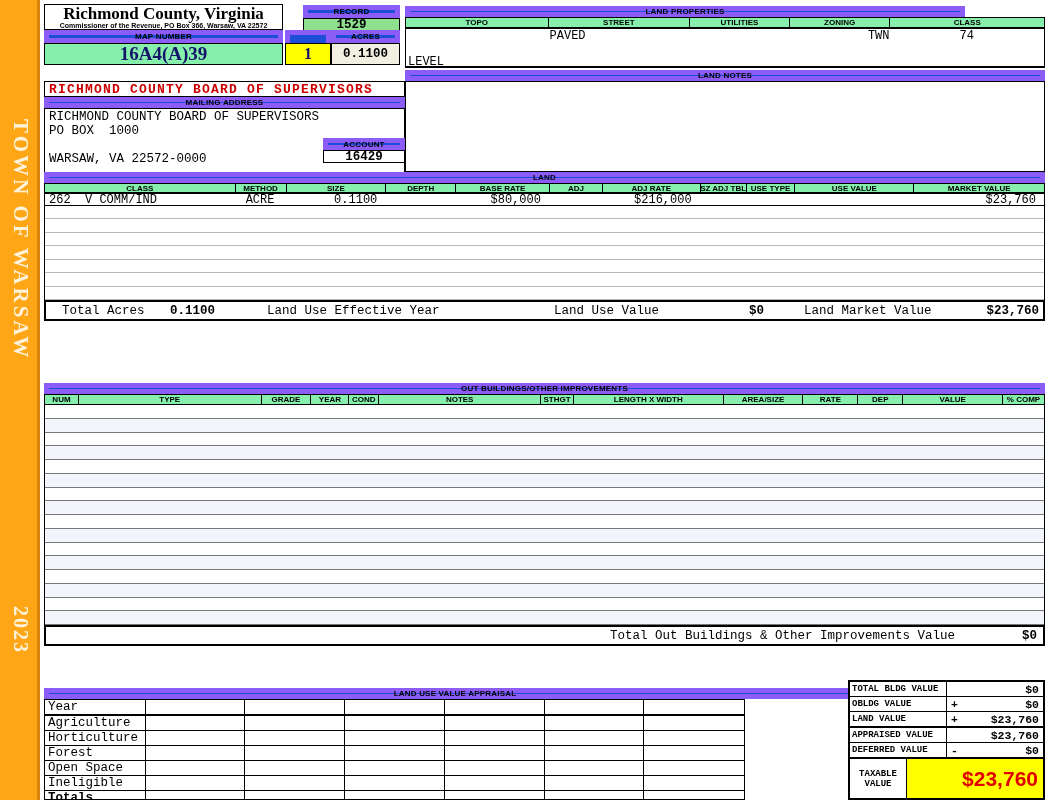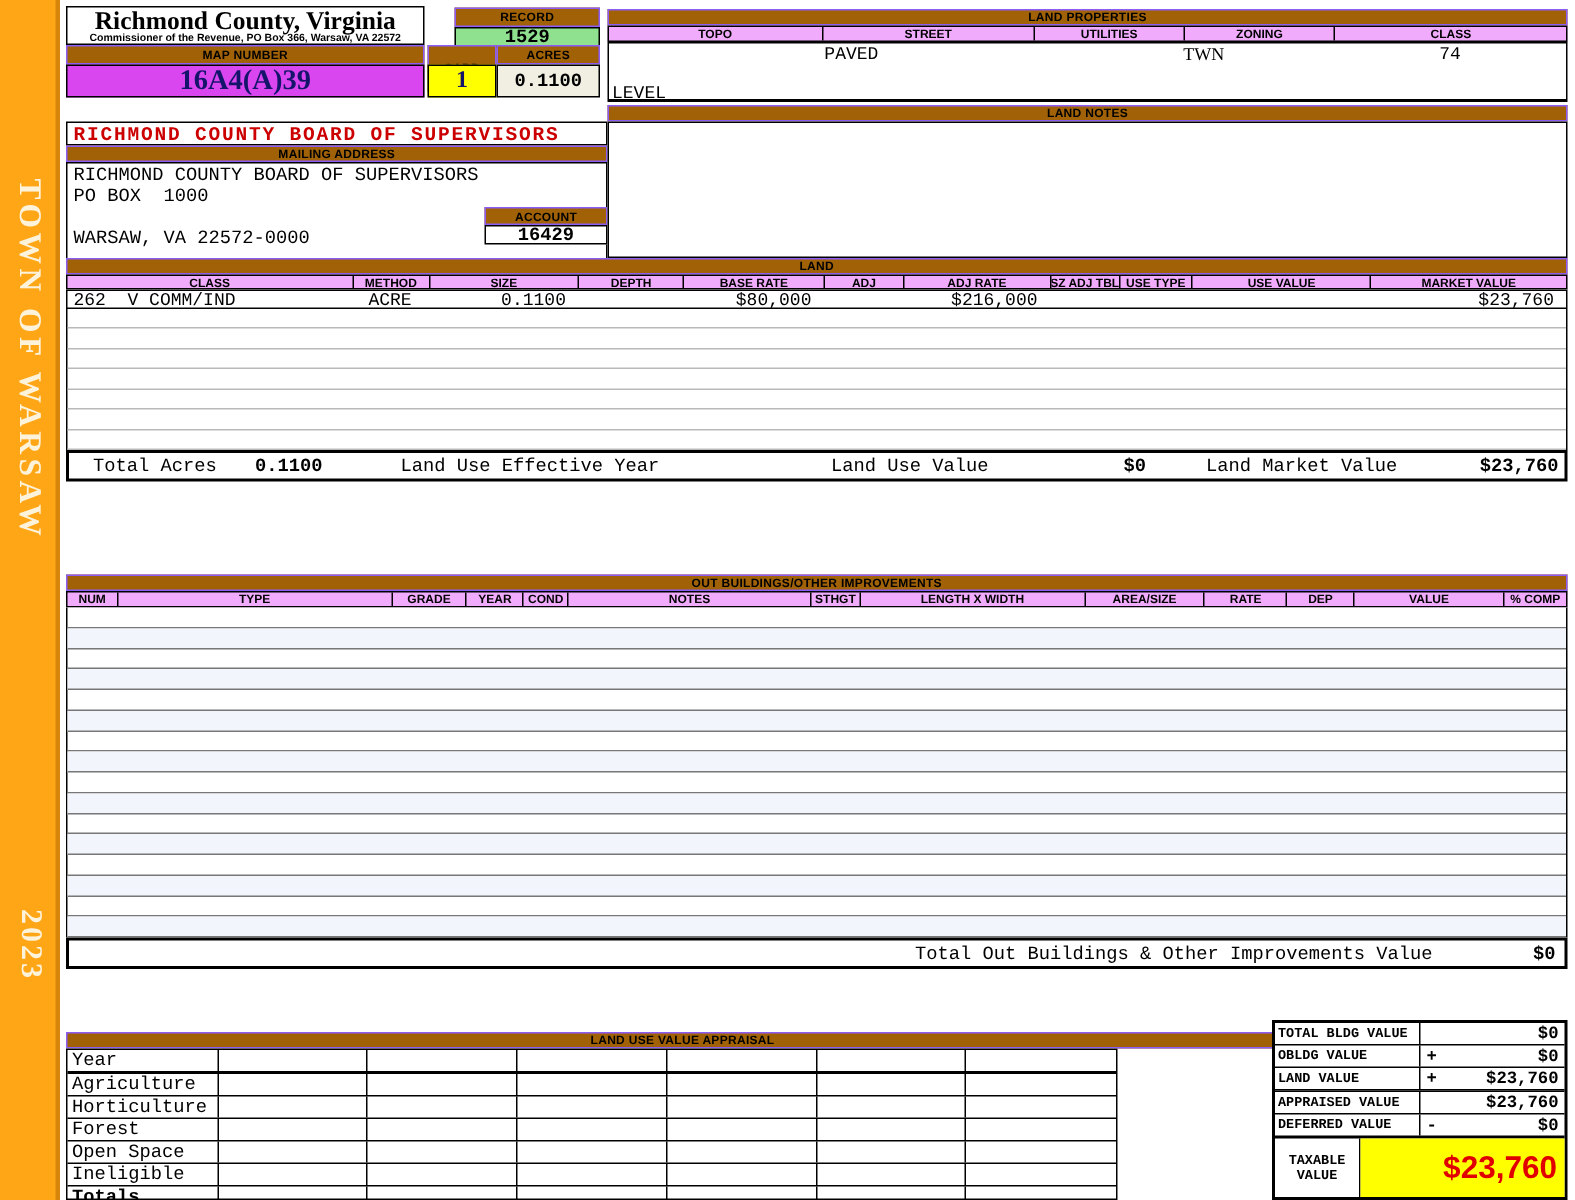--- a/index.html
+++ b/index.html
@@ -8,33 +8,33 @@
     font-family:"Liberation Sans","DejaVu Sans",sans-serif;overflow:hidden;
   }
   .b{position:absolute;box-sizing:border-box;}
   
   .sidebar{left:0;top:0;width:40px;height:800px;background:#ffa617;border-right:3px solid #d8860b;}
   .vtext{position:absolute;left:0;width:40px;display:flex;align-items:center;justify-content:center;
     writing-mode:vertical-rl;color:#fdf3da;font-family:"Liberation Serif","DejaVu Serif",serif;font-weight:bold;}
   .v-title{top:80px;height:320px;font-size:21px;letter-spacing:3px;}
   .v-year{top:590px;height:80px;font-size:20px;letter-spacing:2px;}
   
-  .bar{background:#a16207;border:1px solid #8b5cf6;display:flex;align-items:center;justify-content:center;
+  .bar{background:#1d4ed8;border:5px solid #8b5cf6;display:flex;align-items:center;justify-content:center;
     font-size:8px;font-weight:bold;letter-spacing:.2px;}
   .box{border:1px solid #000;background:#fff;}
   .mono{font-family:"Liberation Mono","DejaVu Sans Mono",monospace;}
-  .hrow{display:flex;border:1px solid #000;background:#f0abfc;}
+  .hrow{display:flex;border:1px solid #000;background:#86efac;}
   .hrow>div{display:flex;align-items:center;justify-content:center;font-size:8px;font-weight:bold;
     border-left:1px solid #000;box-sizing:border-box;overflow:hidden;white-space:nowrap;}
   .hrow>div:first-child{border-left:none;}
   
   .county{display:flex;flex-direction:column;align-items:center;justify-content:center;}
   .county-title{font-family:"Liberation Serif","DejaVu Serif",serif;font-weight:bold;font-size:17px;line-height:17px;}
   .county-sub{font-size:7px;font-weight:bold;line-height:8px;}
-  .bigmap{background:#d946ef;border:1px solid #000;display:flex;align-items:center;justify-content:center;
+  .bigmap{background:#86efac;border:1px solid #000;display:flex;align-items:center;justify-content:center;
     font-family:"Liberation Serif","DejaVu Serif",serif;font-weight:bold;font-size:19px;color:#14146a;}
   .cardval{background:#ffff00;border:1px solid #000;display:flex;align-items:center;justify-content:center;
     font-family:"Liberation Serif","DejaVu Serif",serif;font-weight:bold;font-size:16px;color:#14146a;}
   .acresval{background:#f0efe2;border:1px solid #000;display:flex;align-items:center;justify-content:center;
     font-family:"Liberation Mono","DejaVu Sans Mono",monospace;font-weight:bold;font-size:12.5px;}
   .recordval{background:#8fe08f;border:1px solid #000;display:flex;align-items:center;justify-content:center;
     font-family:"Liberation Mono","DejaVu Sans Mono",monospace;font-weight:bold;font-size:12.5px;}
   
   .lp-cols>*:nth-child(1){width:142px}.lp-cols>*:nth-child(2){width:142px}.lp-cols>*:nth-child(3){width:100px}
   .lp-cols>*:nth-child(4){width:101px}.lp-cols>*:nth-child(5){width:155px}
@@ -111,37 +111,37 @@
 <div class="b bar" style="left:303px;top:5px;width:97px;height:13px;">RECORD</div>
 <div class="b recordval" style="left:303px;top:18px;width:97px;height:14px;">1529</div>
 
 <div class="b bar" style="left:44px;top:30px;width:239px;height:13px;">MAP NUMBER</div>
 <div class="b bigmap" style="left:44px;top:43px;width:239px;height:22px;">16A4(A)39</div>
 <div class="b bar" style="left:285px;top:30px;width:46px;height:31px;">CARD</div>
 <div class="b cardval" style="left:285px;top:43px;width:46px;height:22px;">1</div>
 <div class="b bar" style="left:331px;top:30px;width:69px;height:13px;">ACRES</div>
 <div class="b acresval" style="left:331px;top:43px;width:69px;height:22px;">0.1100</div>
 
-<div class="b bar" style="left:405px;top:6px;width:640px;height:11px;">LAND PROPERTIES</div>
+<div class="b bar" style="left:405px;top:6px;width:560px;height:11px;">LAND PROPERTIES</div>
 <div class="b hrow lp-cols" style="left:405px;top:17px;width:640px;height:11px;">
   <div>TOPO</div>
   <div>STREET</div>
   <div>UTILITIES</div>
   <div>ZONING</div>
   <div>CLASS</div>
 </div>
 <div class="b lp-vals lp-cols" style="left:405px;top:28px;width:640px;height:40px;">
   <div style="padding-left:2px;">
     <div>LEVEL</div>
     <div>PAVED</div>
     <div>100 + FEET</div>
   </div>
   <div style="padding-left:2px;">PAVED</div>
   <div></div>
-  <div style="text-align:left;font-family:Liberation Serif, serif;">TWN</div>
+  <div style="text-align:right;">TWN</div>
   <div style="text-align:center;">74</div>
 </div>
 
 <div class="b bar" style="left:44px;top:70px;width:361px;height:11px;margin-top:28px;">DEEDED OWNER</div>
 <div class="b box mono owner-red" style="left:44px;top:81px;width:361px;height:16px;">RICHMOND COUNTY BOARD OF SUPERVISORS</div>
 
 <div class="b bar" style="left:44px;top:97px;width:361px;height:11px;">MAILING ADDRESS</div>
 <div class="b box mono addr" style="left:44px;top:108px;width:361px;height:67px;padding:1px 0 0 4px;">
   <div>RICHMOND COUNTY BOARD OF SUPERVISORS</div>
   <div>PO BOX  1000</div>

